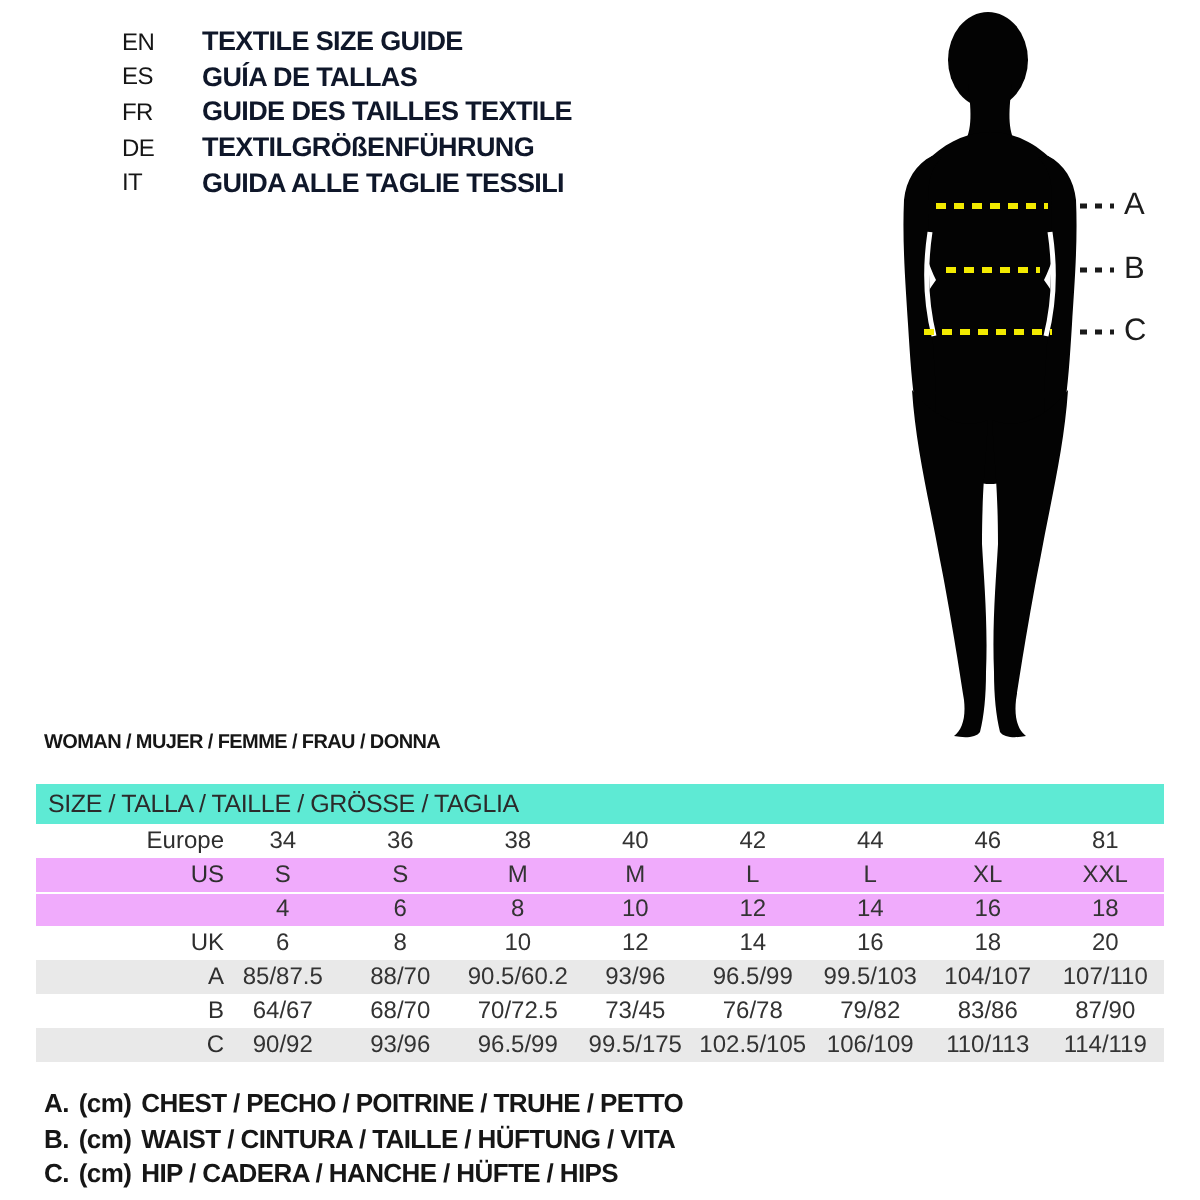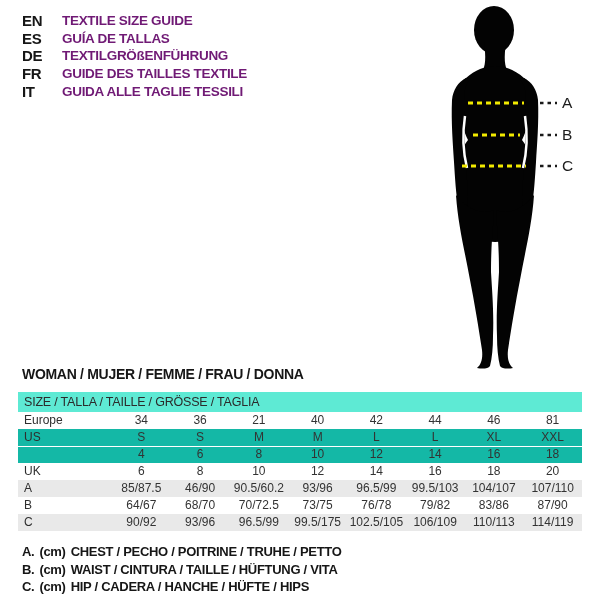--- a/index.html
+++ b/index.html
@@ -6,38 +6,38 @@
   body{
     width:600px;height:600px;background:#ffffff;
     font-family:"Liberation Sans", sans-serif;
     -webkit-font-smoothing:antialiased;
   }
   .canvas{position:relative;width:600px;height:600px;background:#fff;overflow:hidden;}
 
   
   .lang-list{position:absolute;left:22px;top:12px;}
   .lang-row{display:flex;height:17.6px;align-items:center;}
-  .lang-code{width:40px;font-weight:700;font-size:15px;color:#161616;letter-spacing:-0.3px;}
-  .lang-label{font-weight:700;font-size:13.5px;color:#701a75;letter-spacing:-0.3px;white-space:nowrap;}
+  .lang-code{width:40px;font-weight:400;font-size:12px;color:#161616;letter-spacing:-0.3px;margin-left:39px;}
+  .lang-label{font-weight:700;font-size:13.5px;color:#0f172a;letter-spacing:-0.3px;white-space:nowrap;}
 
   
   .figure{position:absolute;left:420px;top:0;width:180px;height:380px;}
   .figure svg{position:absolute;left:0;top:0;}
   .fig-label{position:absolute;left:142px;font-size:15.5px;color:#1c1c1c;font-weight:400;}
 
   
-  .section-title{position:absolute;left:22px;top:366px;font-size:14px;font-weight:700;color:#161616;letter-spacing:-0.3px;}
+  .section-title{position:absolute;left:22px;top:366px;font-size:10px;font-weight:700;color:#161616;letter-spacing:-0.3px;}
 
   
   .size-table{position:absolute;left:18px;top:392px;width:564px;font-size:12px;color:#333;}
   .thead{height:20px;line-height:20px;background:#5eead4;padding-left:6px;font-size:12.5px;color:#2b2b2b;letter-spacing:-0.2px;}
   .trow{display:flex;height:17px;line-height:17px;}
   .tcell{flex:1 1 0;text-align:center;white-space:nowrap;}
-  .tcell.label{flex:0 0 88px;text-align:left;padding-left:6px;color:#2e2e2e;}
-  .shade-light{background:#14b8a6;}
+  .tcell.label{flex:0 0 88px;text-align:right;padding-left:6px;color:#2e2e2e;}
+  .shade-light{background:#f0abfc;}
   .shade-mid{background:#e9e9e9;}
   .shade-light + .shade-light{box-shadow:inset 0 1px 0 #ffffff;}
 
   
   .legend{position:absolute;left:22px;top:543px;}
   .legend-row{height:17.6px;display:flex;gap:5px;font-size:13px;font-weight:700;color:#161616;letter-spacing:-0.3px;align-items:center;white-space:nowrap;}
 </style>
 </head>
 <body>
 
@@ -46,26 +46,26 @@
   <div class="lang-list">
       <div class="lang-row">
         <span class="lang-code">EN</span>
         <span class="lang-label">TEXTILE SIZE GUIDE</span>
       </div>
       <div class="lang-row">
         <span class="lang-code">ES</span>
         <span class="lang-label">GUÍA DE TALLAS</span>
       </div>
       <div class="lang-row">
+        <span class="lang-code">FR</span>
+        <span class="lang-label">GUIDE DES TAILLES TEXTILE</span>
+      </div>
+      <div class="lang-row">
         <span class="lang-code">DE</span>
         <span class="lang-label">TEXTILGRÖßENFÜHRUNG</span>
-      </div>
-      <div class="lang-row">
-        <span class="lang-code">FR</span>
-        <span class="lang-label">GUIDE DES TAILLES TEXTILE</span>
       </div>
       <div class="lang-row">
         <span class="lang-code">IT</span>
         <span class="lang-label">GUIDA ALLE TAGLIE TESSILI</span>
       </div>
     </div>
 
   <div class="figure">
     <svg viewBox="0 0 180 380" width="180" height="380">
       <g fill="#030303" stroke="none">
@@ -103,21 +103,21 @@
 
   <div class="section-title">WOMAN / MUJER / FEMME / FRAU / DONNA</div>
 
   <div class="size-table">
     <div class="thead">SIZE / TALLA / TAILLE / GRÖSSE / TAGLIA</div>
     <div>
         <div class="trow shade-none">
           <div class="tcell label">Europe</div>
           <div class="tcell">34</div>
           <div class="tcell">36</div>
-          <div class="tcell">21</div>
+          <div class="tcell">38</div>
           <div class="tcell">40</div>
           <div class="tcell">42</div>
           <div class="tcell">44</div>
           <div class="tcell">46</div>
           <div class="tcell">81</div>
         </div>
         <div class="trow shade-light">
           <div class="tcell label">US</div>
           <div class="tcell">S</div>
           <div class="tcell">S</div>
@@ -146,34 +146,34 @@
           <div class="tcell">10</div>
           <div class="tcell">12</div>
           <div class="tcell">14</div>
           <div class="tcell">16</div>
           <div class="tcell">18</div>
           <div class="tcell">20</div>
         </div>
         <div class="trow shade-mid">
           <div class="tcell label">A</div>
           <div class="tcell">85/87.5</div>
-          <div class="tcell">46/90</div>
+          <div class="tcell">88/70</div>
           <div class="tcell">90.5/60.2</div>
           <div class="tcell">93/96</div>
           <div class="tcell">96.5/99</div>
           <div class="tcell">99.5/103</div>
           <div class="tcell">104/107</div>
           <div class="tcell">107/110</div>
         </div>
         <div class="trow shade-none">
           <div class="tcell label">B</div>
           <div class="tcell">64/67</div>
           <div class="tcell">68/70</div>
           <div class="tcell">70/72.5</div>
-          <div class="tcell">73/75</div>
+          <div class="tcell">73/45</div>
           <div class="tcell">76/78</div>
           <div class="tcell">79/82</div>
           <div class="tcell">83/86</div>
           <div class="tcell">87/90</div>
         </div>
         <div class="trow shade-mid">
           <div class="tcell label">C</div>
           <div class="tcell">90/92</div>
           <div class="tcell">93/96</div>
           <div class="tcell">96.5/99</div>

